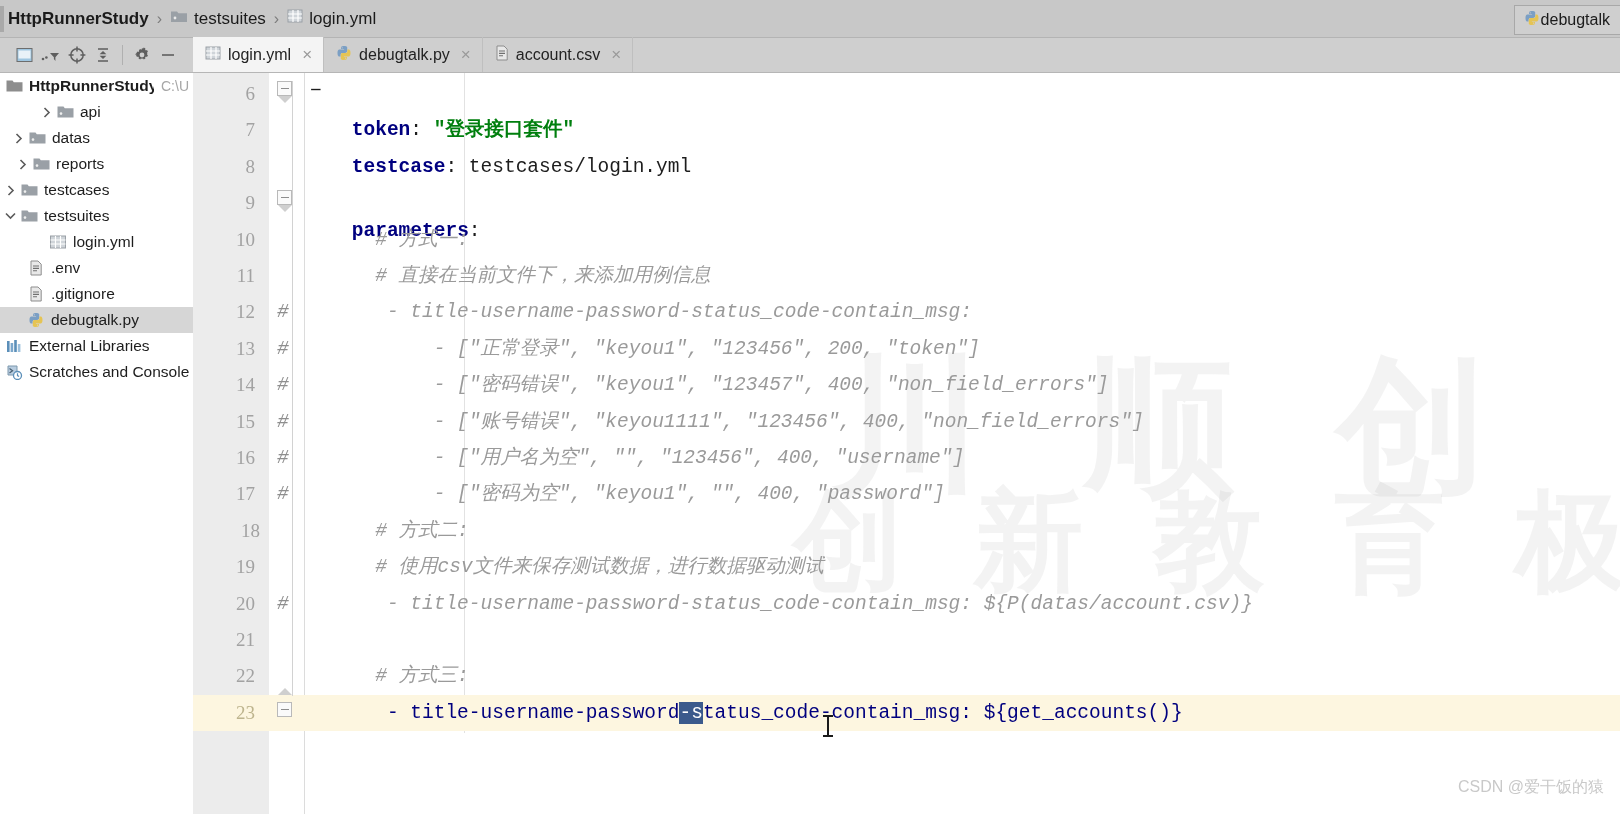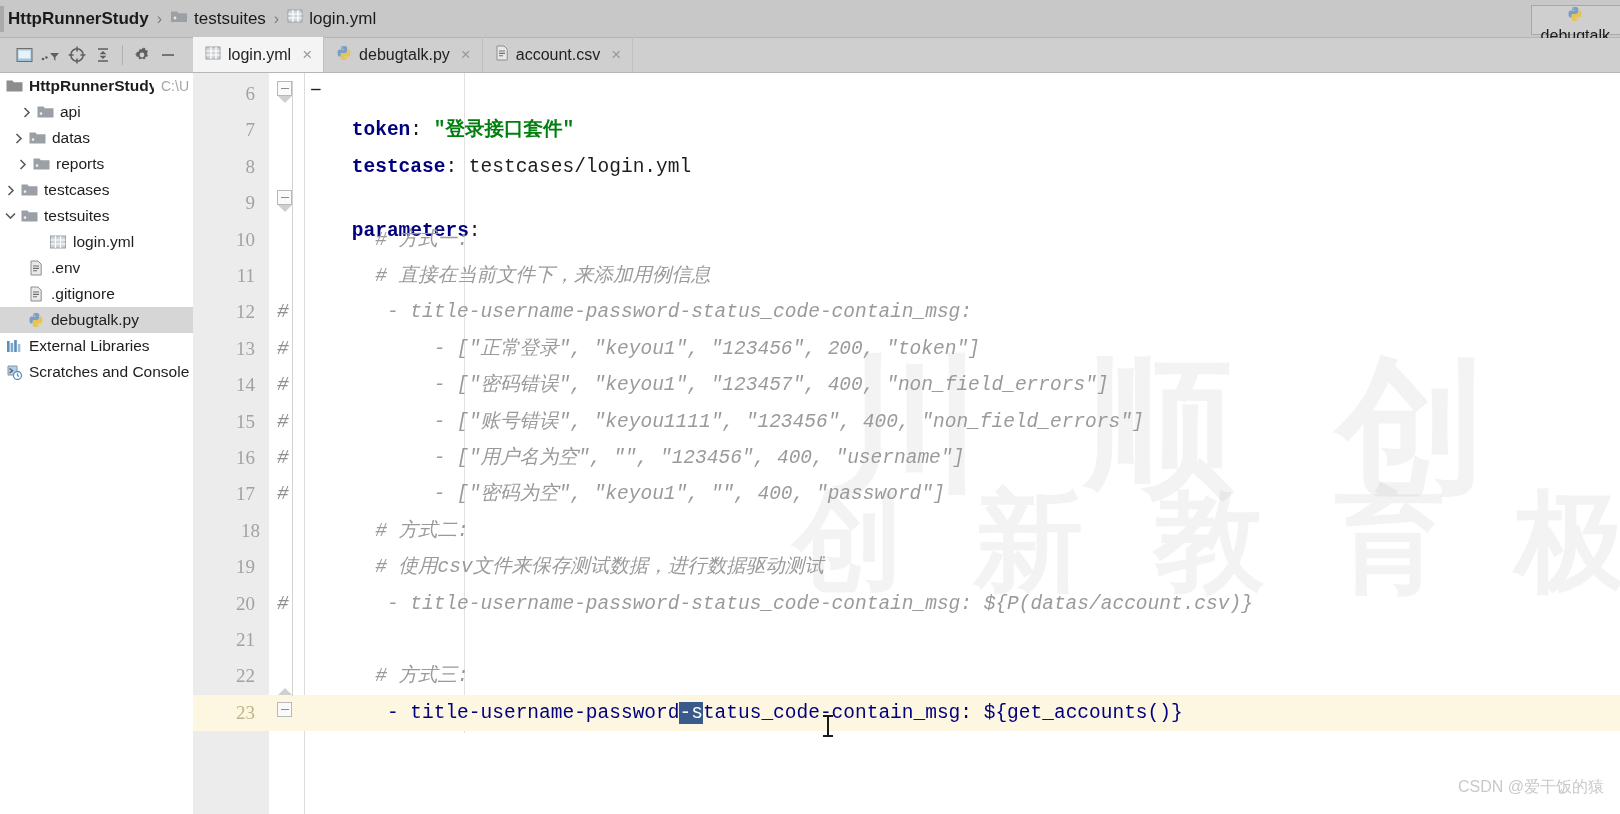--- a/index.html
+++ b/index.html
@@ -48,21 +48,20 @@
     position: absolute; right: 0; top: 5px;
     height: 30px;
     background: #cfcfcf;
     border: 1px solid #a8a8a8;
     border-right: none;
     display: flex; align-items: center;
     gap: 1px;
     padding: 0 10px 0 9px;
     font-size: 16px; color: #1b1b1b;
     white-space: nowrap;
-    flex-direction: column;
   }
 
   
   .toolbar {
     position: absolute; left: 0; top: 38px;
     width: 193px; height: 35px;
     background: #cfcfcf;
     display: flex; align-items: center;
     gap: 0px;
     padding-left: 12px;
@@ -378,21 +377,21 @@
     <div class="side-row" style="padding-left:4px;">
       <span class="side-icon">
         <svg width="17" height="14" viewBox="0 0 17 14">
             <path d="M0.5 1.5h6l1.3 1.7H16.5v9.3H0.5z" fill="#8d8d8d"></path>
           </svg>
       </span>
       <span class="side-label bold">HttpRunnerStudy</span>
       <span class="side-path">C:\U</span>
     </div>
 
-    <div class="side-row" style="padding-left:18px;">
+    <div class="side-row" style="padding-left:6px;margin-left:32px;">
       <span class="arrow">
         <svg width="8" height="11" viewBox="0 0 8 11">
             <path d="M1.5 1L6 5.5 1.5 10" fill="none" stroke="#5b5b5b" stroke-width="1.6"></path>
           </svg>
       </span>
       <span class="side-icon">
         <svg width="17" height="14" viewBox="0 0 17 14">
             <path d="M0.5 1.5h6l1.3 1.7H16.5v9.3H0.5z" fill="#9aa0a6"></path>
             <circle cx="4" cy="8.6" r="1.3" fill="#efefef"></circle>
           </svg>

